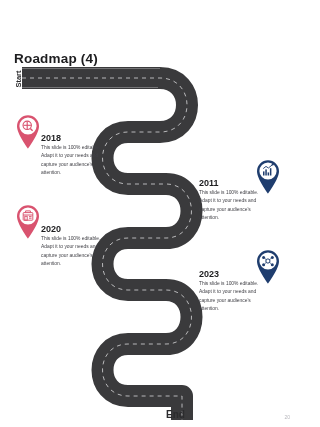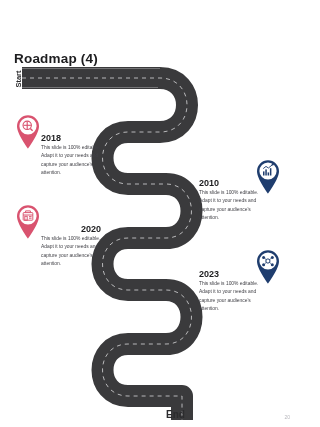--- a/index.html
+++ b/index.html
@@ -56,21 +56,21 @@
 
   .m2018 .pin   { left:14px;  top:113px; }
   .m2018 .m-year{ left:41px;  top:133px;text-align:right; }
   .m2018 .m-body{ left:41px;  top:144px; }
 
   .m2019 .pin   { left:254px; top:158px; }
   .m2019 .m-year{ left:199px; top:178px; }
   .m2019 .m-body{ left:199px; top:189px; }
 
   .m2020 .pin   { left:14px;  top:203px; }
-  .m2020 .m-year{ left:41px;  top:224px;margin-left:40px; }
+  .m2020 .m-year{ left:41px;  top:224px; }
   .m2020 .m-body{ left:41px;  top:235px; }
 
   .m2021 .pin   { left:254px; top:248px; }
   .m2021 .m-year{ left:199px; top:269px; }
   .m2021 .m-body{ left:199px; top:280px; }
 </style>
 </head>
 <body>
 
 <div class="slide">
@@ -161,21 +161,21 @@
         <g fill="#1f3d6e">
           <rect x="9" y="13.4" width="1.5" height="4.1"></rect>
           <rect x="11.3" y="11.4" width="1.5" height="6.1"></rect>
           <rect x="13.6" y="14.4" width="1.5" height="3.1"></rect>
           <rect x="15.9" y="10.2" width="1.5" height="7.3"></rect>
           <path d="M9.2 10.6 L12 8.4 L14.4 10 L18.6 6.6" stroke="#1f3d6e" stroke-width="0.9" fill="none"></path>
           <circle cx="18.7" cy="6.5" r="1.1"></circle>
         </g>
       </svg>
     </div>
-    <div class="m-year">2010</div>
+    <div class="m-year">2011</div>
     <div class="m-body">This slide is 100% editable. Adapt it to your needs and capture your audience's attention.</div>
   </div>
 
   <div class="milestone m2020">
     <div class="pin">
       <svg viewBox="0 0 28 36" xmlns="http://www.w3.org/2000/svg">
         <path d="M14 35.5 C14 35.5 3 21 3 13.2 A11 11 0 0 1 25 13.2 C25 21 14 35.5 14 35.5 Z" fill="#d9536f"></path>
         <circle cx="14" cy="13" r="8.6" fill="#ffffff"></circle>
         <g fill="none" stroke="#d9536f" stroke-width="0.95">
           <rect x="9.2" y="9.6" width="9.6" height="7.6" rx="0.6"></rect>

